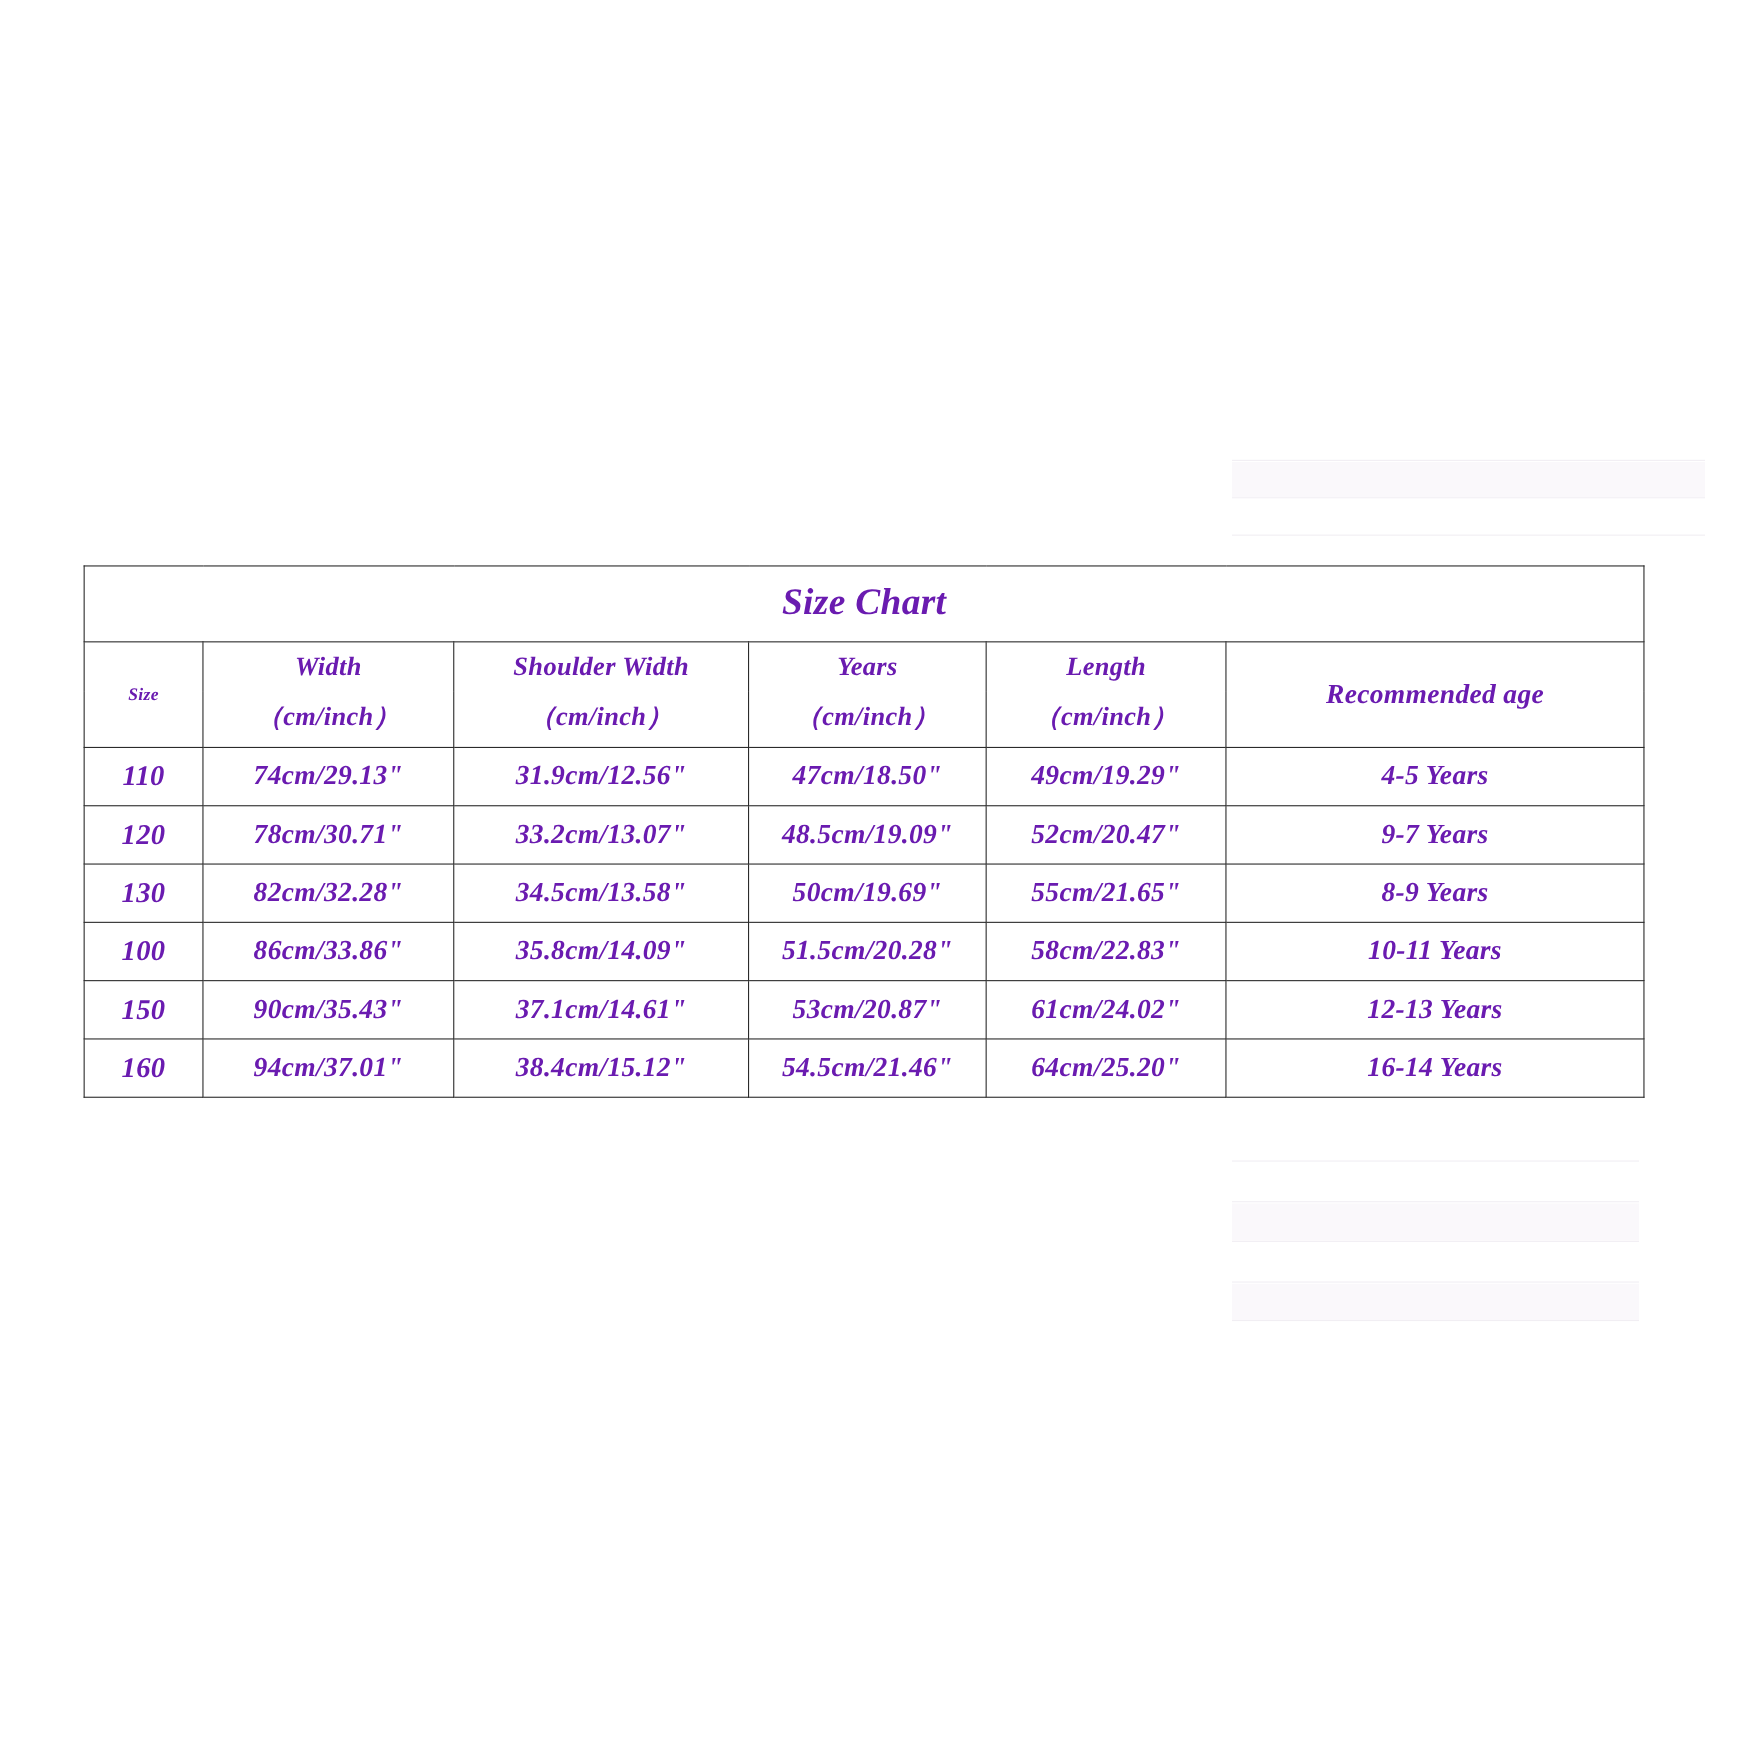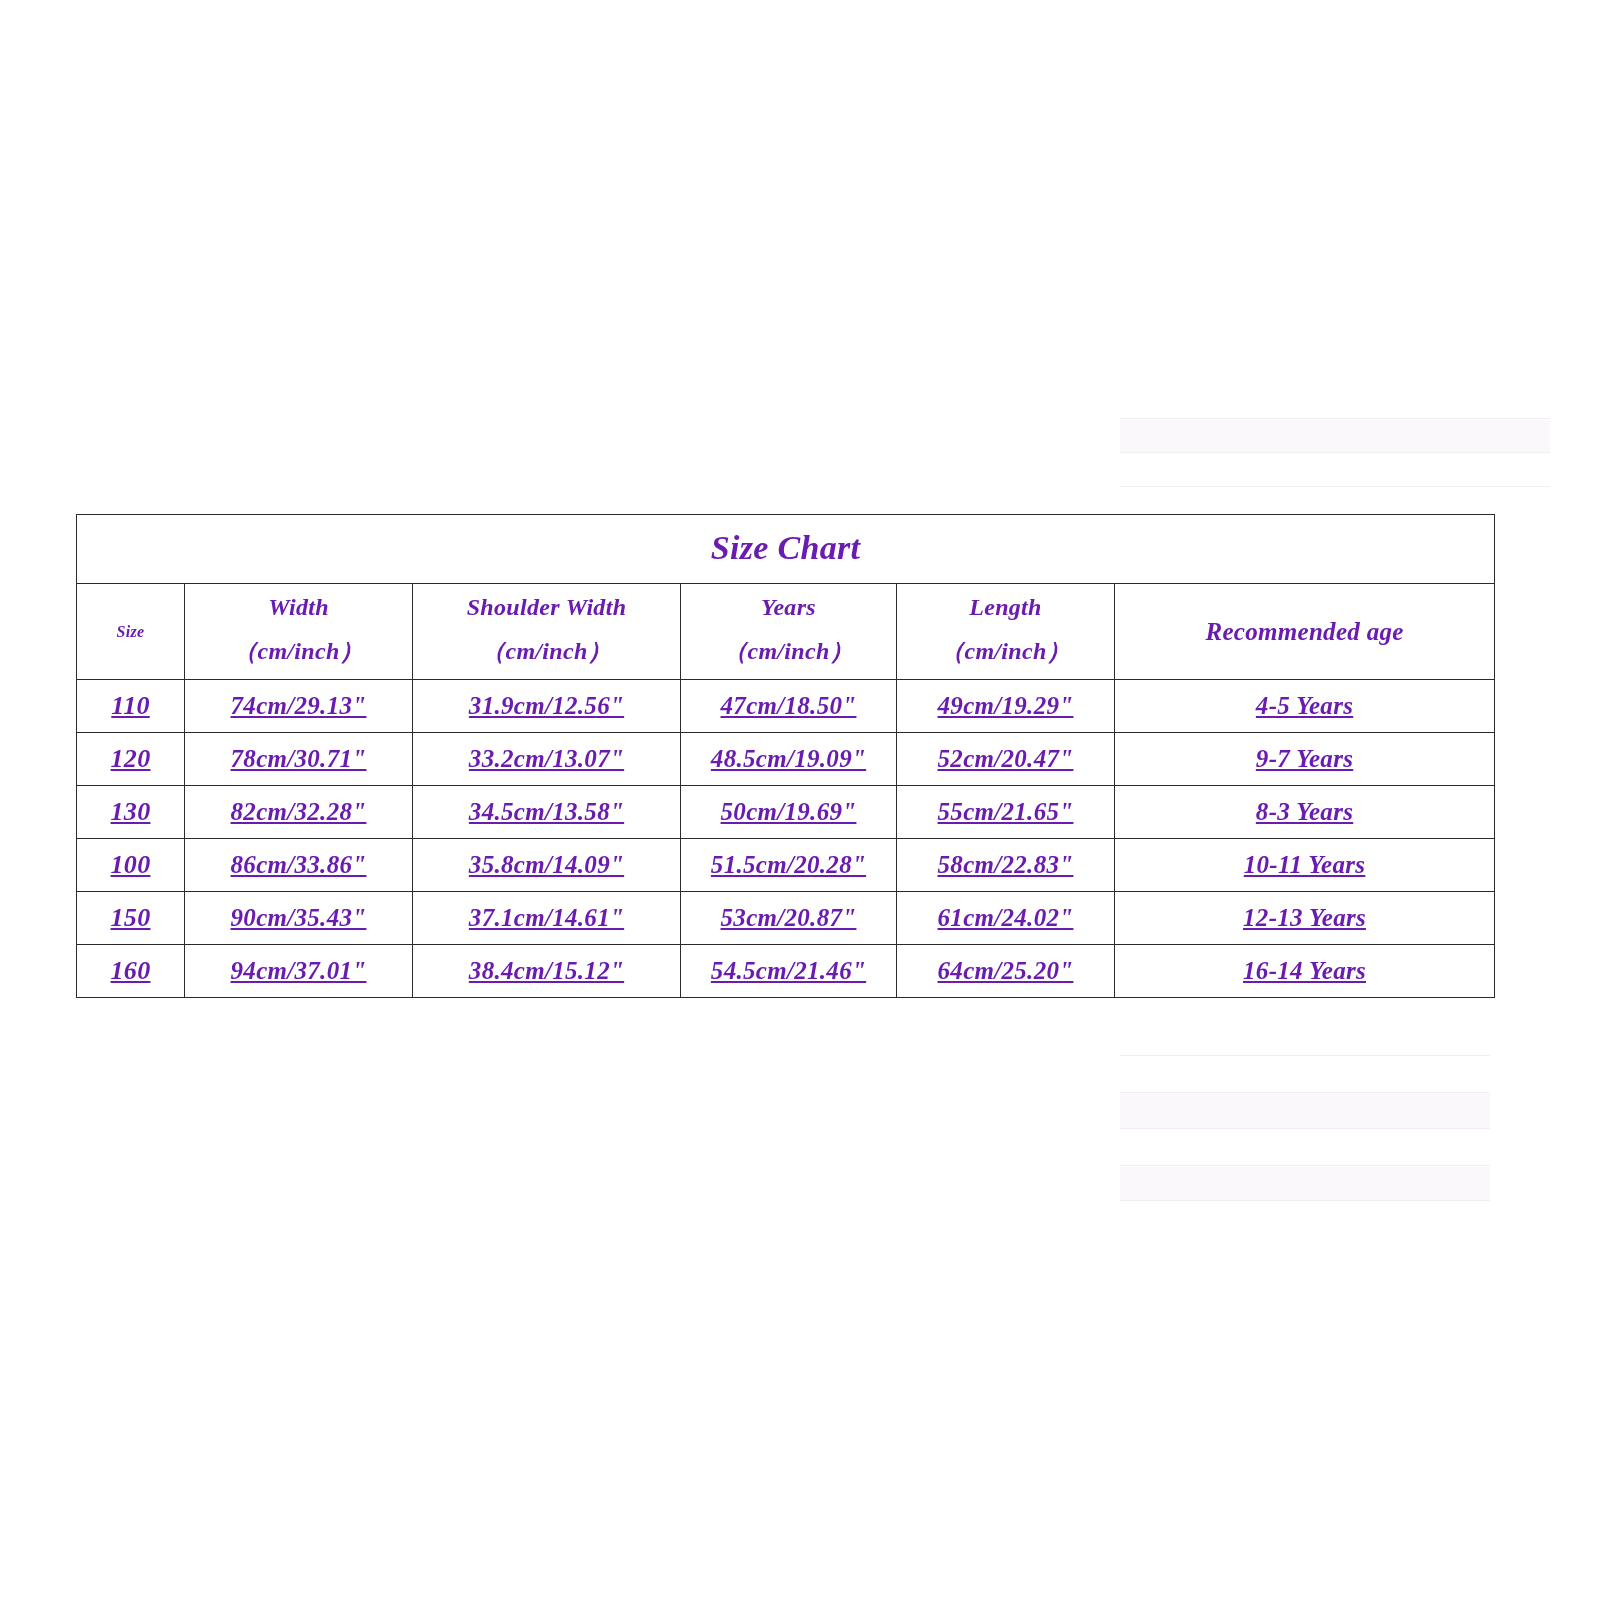--- a/index.html
+++ b/index.html
@@ -75,21 +75,20 @@
   .hdr-size {
     font-size: 16px;
   }
   .hdr-age {
     font-size: 25px;
   }
 
   td.data {
     font-size: 25px;
     padding: 11px 4px;
-    text-decoration: underline;
   }
   td.data.size-col {
     font-size: 26px;
   }
 
   
   col.c-size { width: 108px; }
   col.c-bust { width: 228px; }
   col.c-shoulder { width: 268px; }
   col.c-sleeve { width: 216px; }
@@ -157,21 +156,21 @@
         <td class="data">48.5cm/19.09"</td>
         <td class="data">52cm/20.47"</td>
         <td class="data">9-7 Years</td>
       </tr>
       <tr>
         <td class="data size-col">130</td>
         <td class="data">82cm/32.28"</td>
         <td class="data">34.5cm/13.58"</td>
         <td class="data">50cm/19.69"</td>
         <td class="data">55cm/21.65"</td>
-        <td class="data">8-3 Years</td>
+        <td class="data">8-9 Years</td>
       </tr>
       <tr>
         <td class="data size-col">100</td>
         <td class="data">86cm/33.86"</td>
         <td class="data">35.8cm/14.09"</td>
         <td class="data">51.5cm/20.28"</td>
         <td class="data">58cm/22.83"</td>
         <td class="data">10-11 Years</td>
       </tr>
       <tr>

